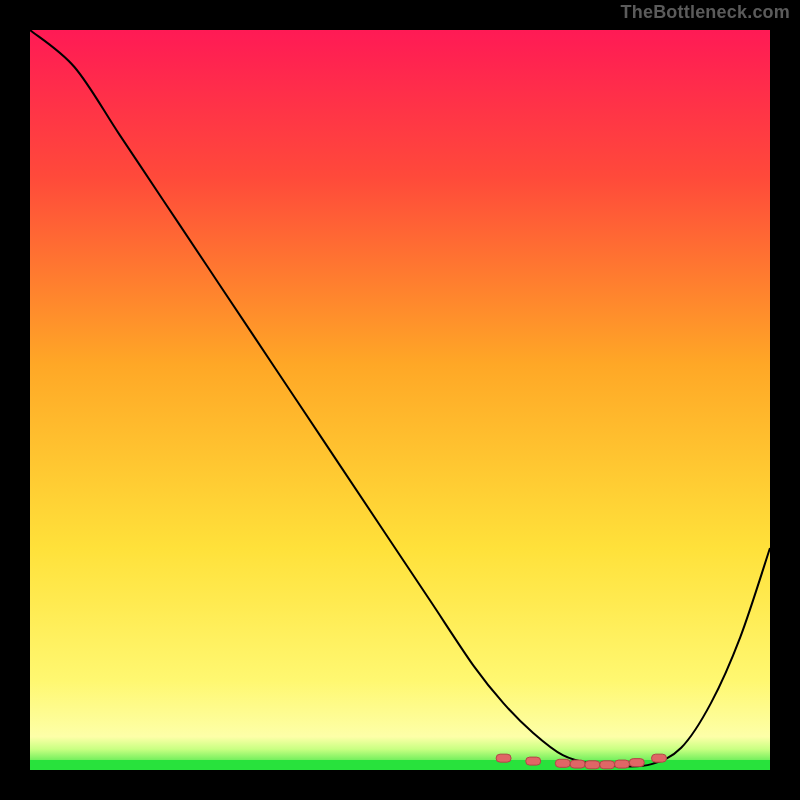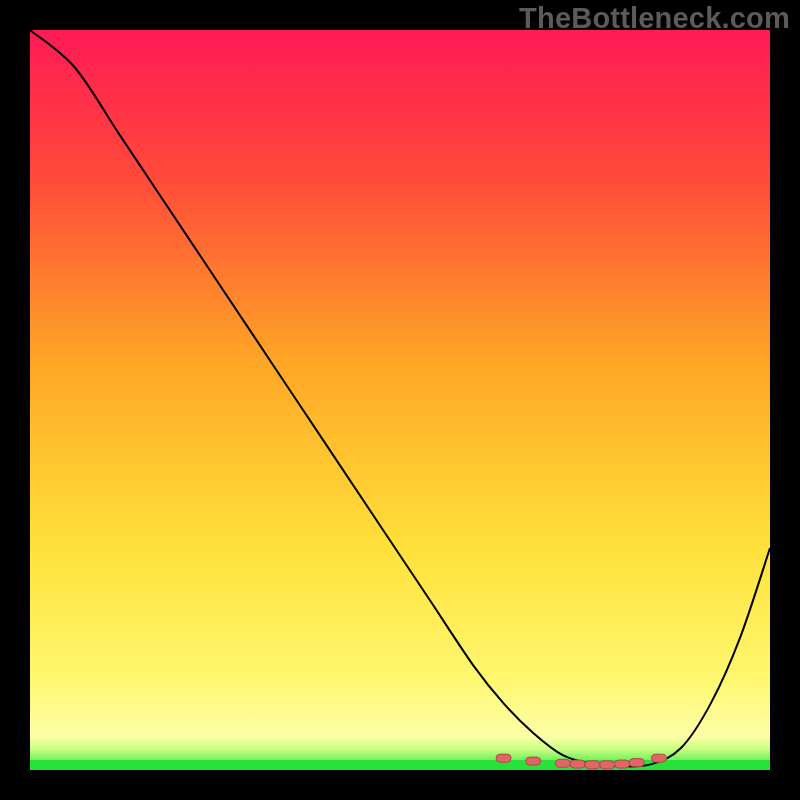--- a/index.html
+++ b/index.html
@@ -14,21 +14,21 @@
   .stage {
     position: relative;
     width: 800px;
     height: 800px;
   }
   .watermark {
     position: absolute;
     top: 2px;
     right: 10px;
     color: #5b5b5b;
-    font-size: 29px;
+    font-size: 18px;
     font-weight: 600;
     letter-spacing: 0.2px;
     z-index: 5;
     text-align: center;
   }
   svg {
     position: absolute;
     top: 0;
     left: 0;
   }

